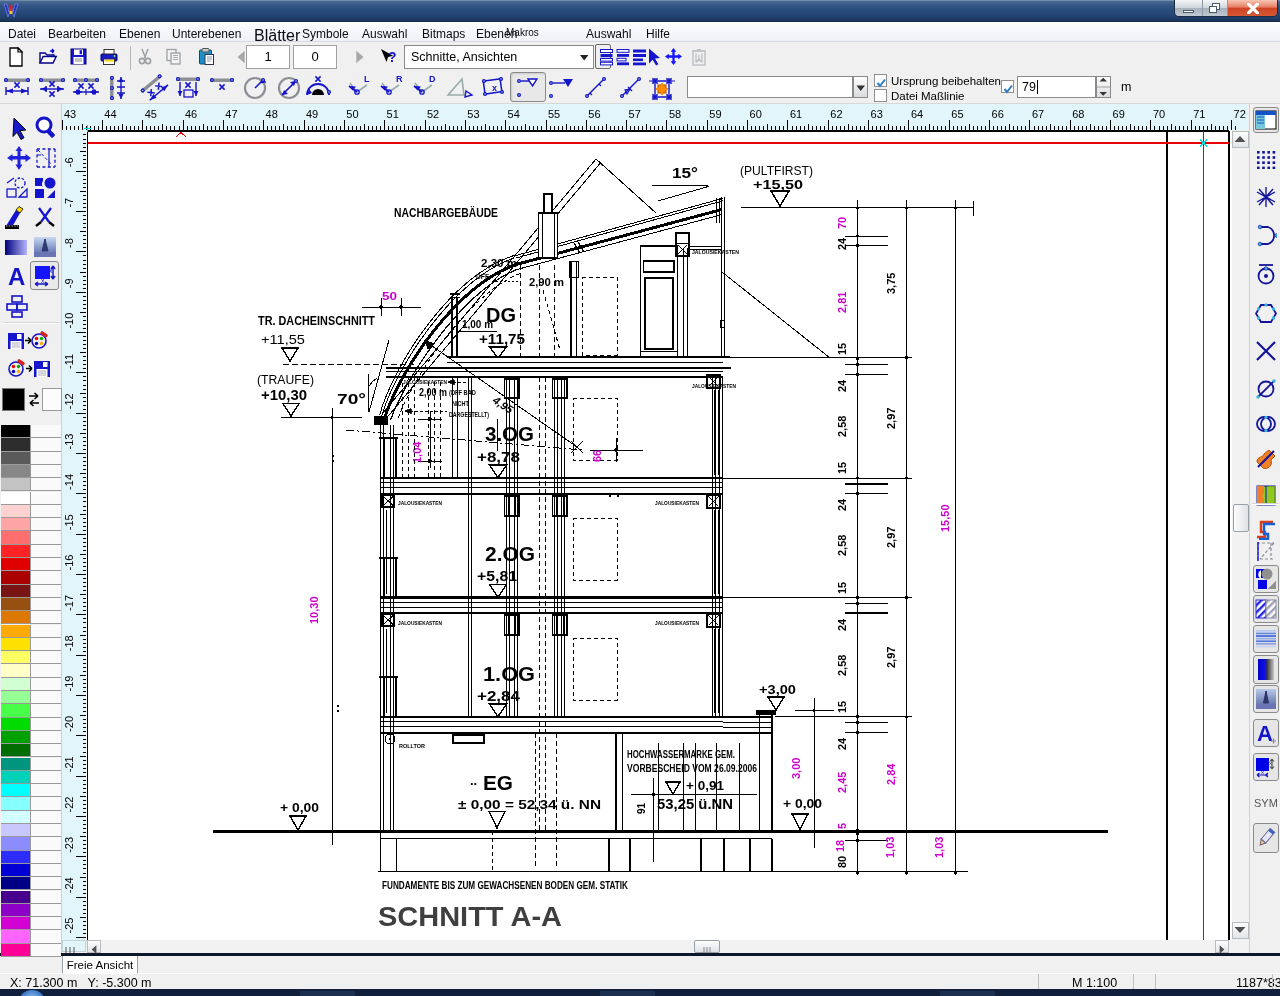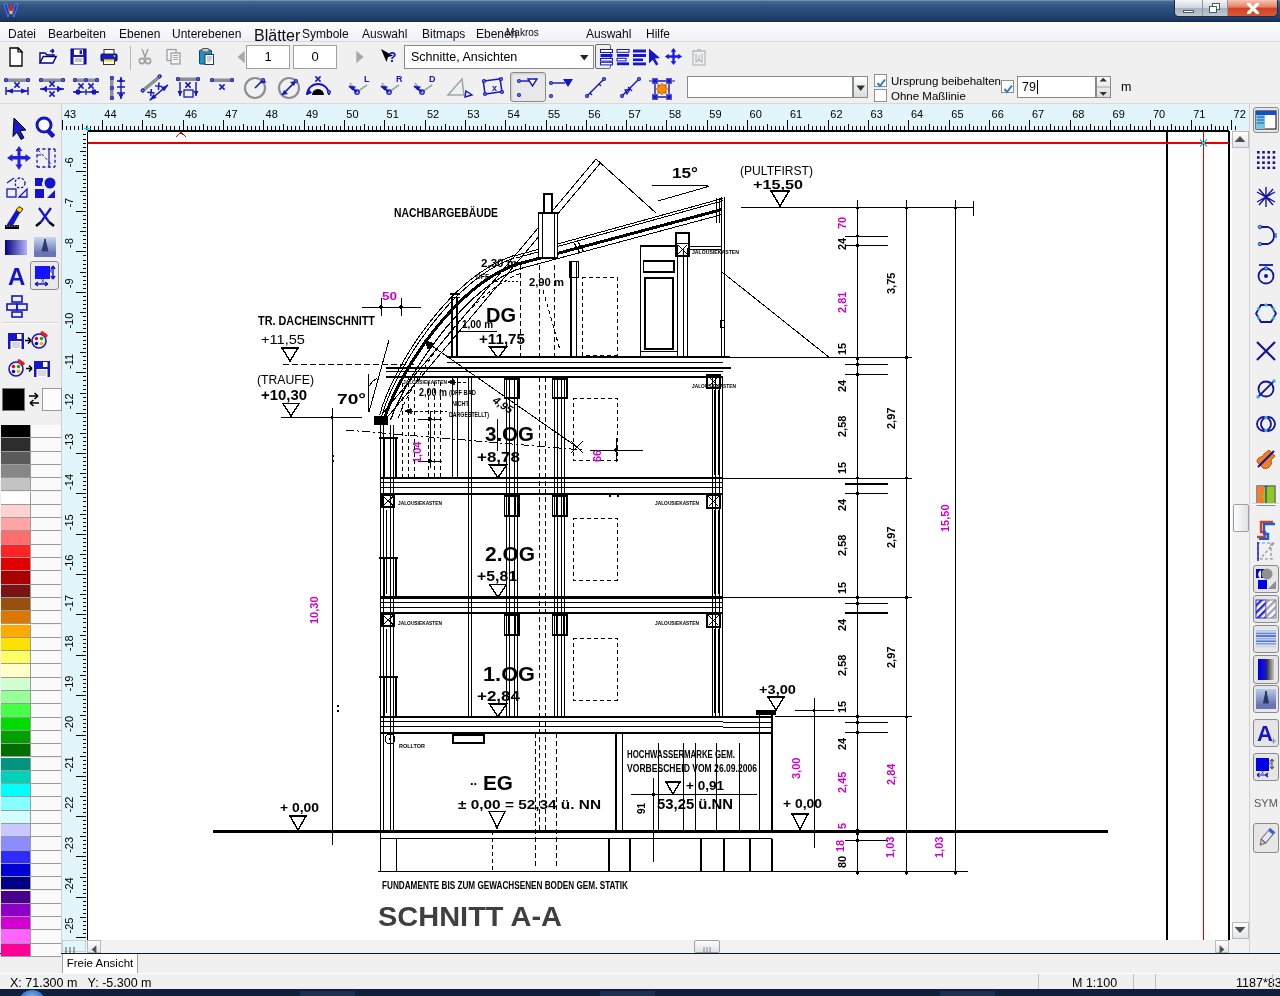--- a/index.html
+++ b/index.html
@@ -753,21 +753,21 @@
     <div class="abs" style="left:853px;top:4px;width:15px;height:22px;background:linear-gradient(#fefefe,#d8dade);border:1px solid #8a8a8a">
       <svg style="position:absolute;left:2px;top:7px" width="10" height="8">
         <path d="M0.5 1.5 L9 1.5 4.7 7 z" fill="#333"></path>
       </svg>
     </div>
     <div class="abs" style="left:874px;top:2px;width:13px;height:13px;background:#fff;border:1px solid #8e8f8f"><svg width="12" height="12" viewBox="0 0 12 12">
         <path d="M2.5 6 L5 9 L10 2.5" stroke="#2a7cc7" stroke-width="2" fill="none"></path>
       </svg></div>
     <div class="abs" style="left:891px;top:2.5px;font-size:11.5px">Ursprung beibehalten</div>
     <div class="abs" style="left:874px;top:17px;width:13px;height:13px;background:#fff;border:1px solid #8e8f8f"><svg width="12" height="12" viewBox="0 0 12 12"></svg></div>
-    <div class="abs" style="left:891px;top:17.5px;font-size:11.5px">Ohne Maßlinie</div>
+    <div class="abs" style="left:891px;top:17.5px;font-size:11.5px">Datei Maßlinie</div>
     <div class="abs" style="left:1001px;top:8px;width:13px;height:13px;background:#fff;border:1px solid #8e8f8f"><svg width="12" height="12" viewBox="0 0 12 12">
         <path d="M2.5 6 L5 9 L10 2.5" stroke="#2a7cc7" stroke-width="2" fill="none"></path>
       </svg></div>
     <div class="abs" style="left:1017px;top:4px;width:79px;height:22px;background:#fff;border:1px solid #8a8a8a;font-size:12.5px;padding:3px 0 0 4px">79<span style="border-left:1px solid #000;margin-left:1px"></span></div>
     <div class="abs" style="left:1096px;top:4px;width:15px;height:22px;border:1px solid #8a8a8a;background:linear-gradient(#fcfcfc,#dcdee2)">
 <svg width="13" height="20" viewBox="0 0 13 20">
         <path d="M2.5 4.5 L10 4.5 6.2 0.8 z" fill="#333"></path>
         <path d="M2.5 15 L10 15 6.2 18.8 z" fill="#333"></path>
         <line x1="0" y1="10" x2="13" y2="10" stroke="#a0a0a0"></line>
       </svg></div>
@@ -1141,21 +1141,21 @@
     </svg></div>
 <div class="abs" style="left:87px;top:940px;width:14px;height:13px;background:linear-gradient(#fdfdfd,#e3e5e8);border:1px solid #b8bcc0;z-index:6"><svg width="12" height="11" viewBox="0 0 14 14">
       <path d="M4 7 L10 1.5 L10 12.5 z" fill="#505050"></path>
     </svg></div>
 <div class="abs" style="left:1215px;top:940px;width:14px;height:13px;background:linear-gradient(#fdfdfd,#e3e5e8);border:1px solid #b8bcc0;z-index:6"><svg width="12" height="11" viewBox="0 0 14 14">
       <path d="M10 7 L4 1.5 L4 12.5 z" fill="#505050"></path>
     </svg></div>
 <div class="abs" style="left:694px;top:940px;width:26px;height:13px;background:linear-gradient(#fdfdfd,#dfe2e6);border:1px solid #9aa0a8;border-radius:2px;z-index:6"><svg width="24" height="11">
       <path d="M9 3 v6 M12 3 v6 M15 3 v6" stroke="#888"></path>
     </svg></div>
-<div class="abs" style="left:0;top:953px;width:1280px;height:20px;background:#f0f0f0;z-index:5;border-top:1px solid #0f172a">
+<div class="abs" style="left:0;top:953px;width:1280px;height:20px;background:#f0f0f0;z-index:5;border-top:3px solid #0f172a">
 <div class="abs" style="left:62px;top:0;width:76px;height:20px;background:#fff;border:1px solid #9aa0a8;border-top:none;font-size:11.5px;text-align:center;padding-top:3px">Freie Ansicht</div>
   </div>
 <div class="abs" style="left:0;top:973px;width:1280px;height:16px;background:#f0f0f0;border-top:1px solid #fff;z-index:5">
 <div class="abs" style="left:10px;top:1.5px;font-size:12.5px;white-space:pre">X: 71.300 m   Y: -5.300 m</div>
 <div class="abs" style="left:1038px;top:0;width:1px;height:16px;background:#c0c0c0"></div>
 <div class="abs" style="left:1072px;top:1.5px;font-size:12.5px">M 1:100</div>
 <div class="abs" style="left:1133px;top:0;width:1px;height:16px;background:#c0c0c0"></div>
 <div class="abs" style="left:1155px;top:0;width:1px;height:16px;background:#c0c0c0"></div>
 <div class="abs" style="left:1236px;top:1.5px;font-size:12.5px">1187*839 mm</div>
 <div class="abs" style="left:1272px;top:0;width:1px;height:16px;background:#c0c0c0"></div>

